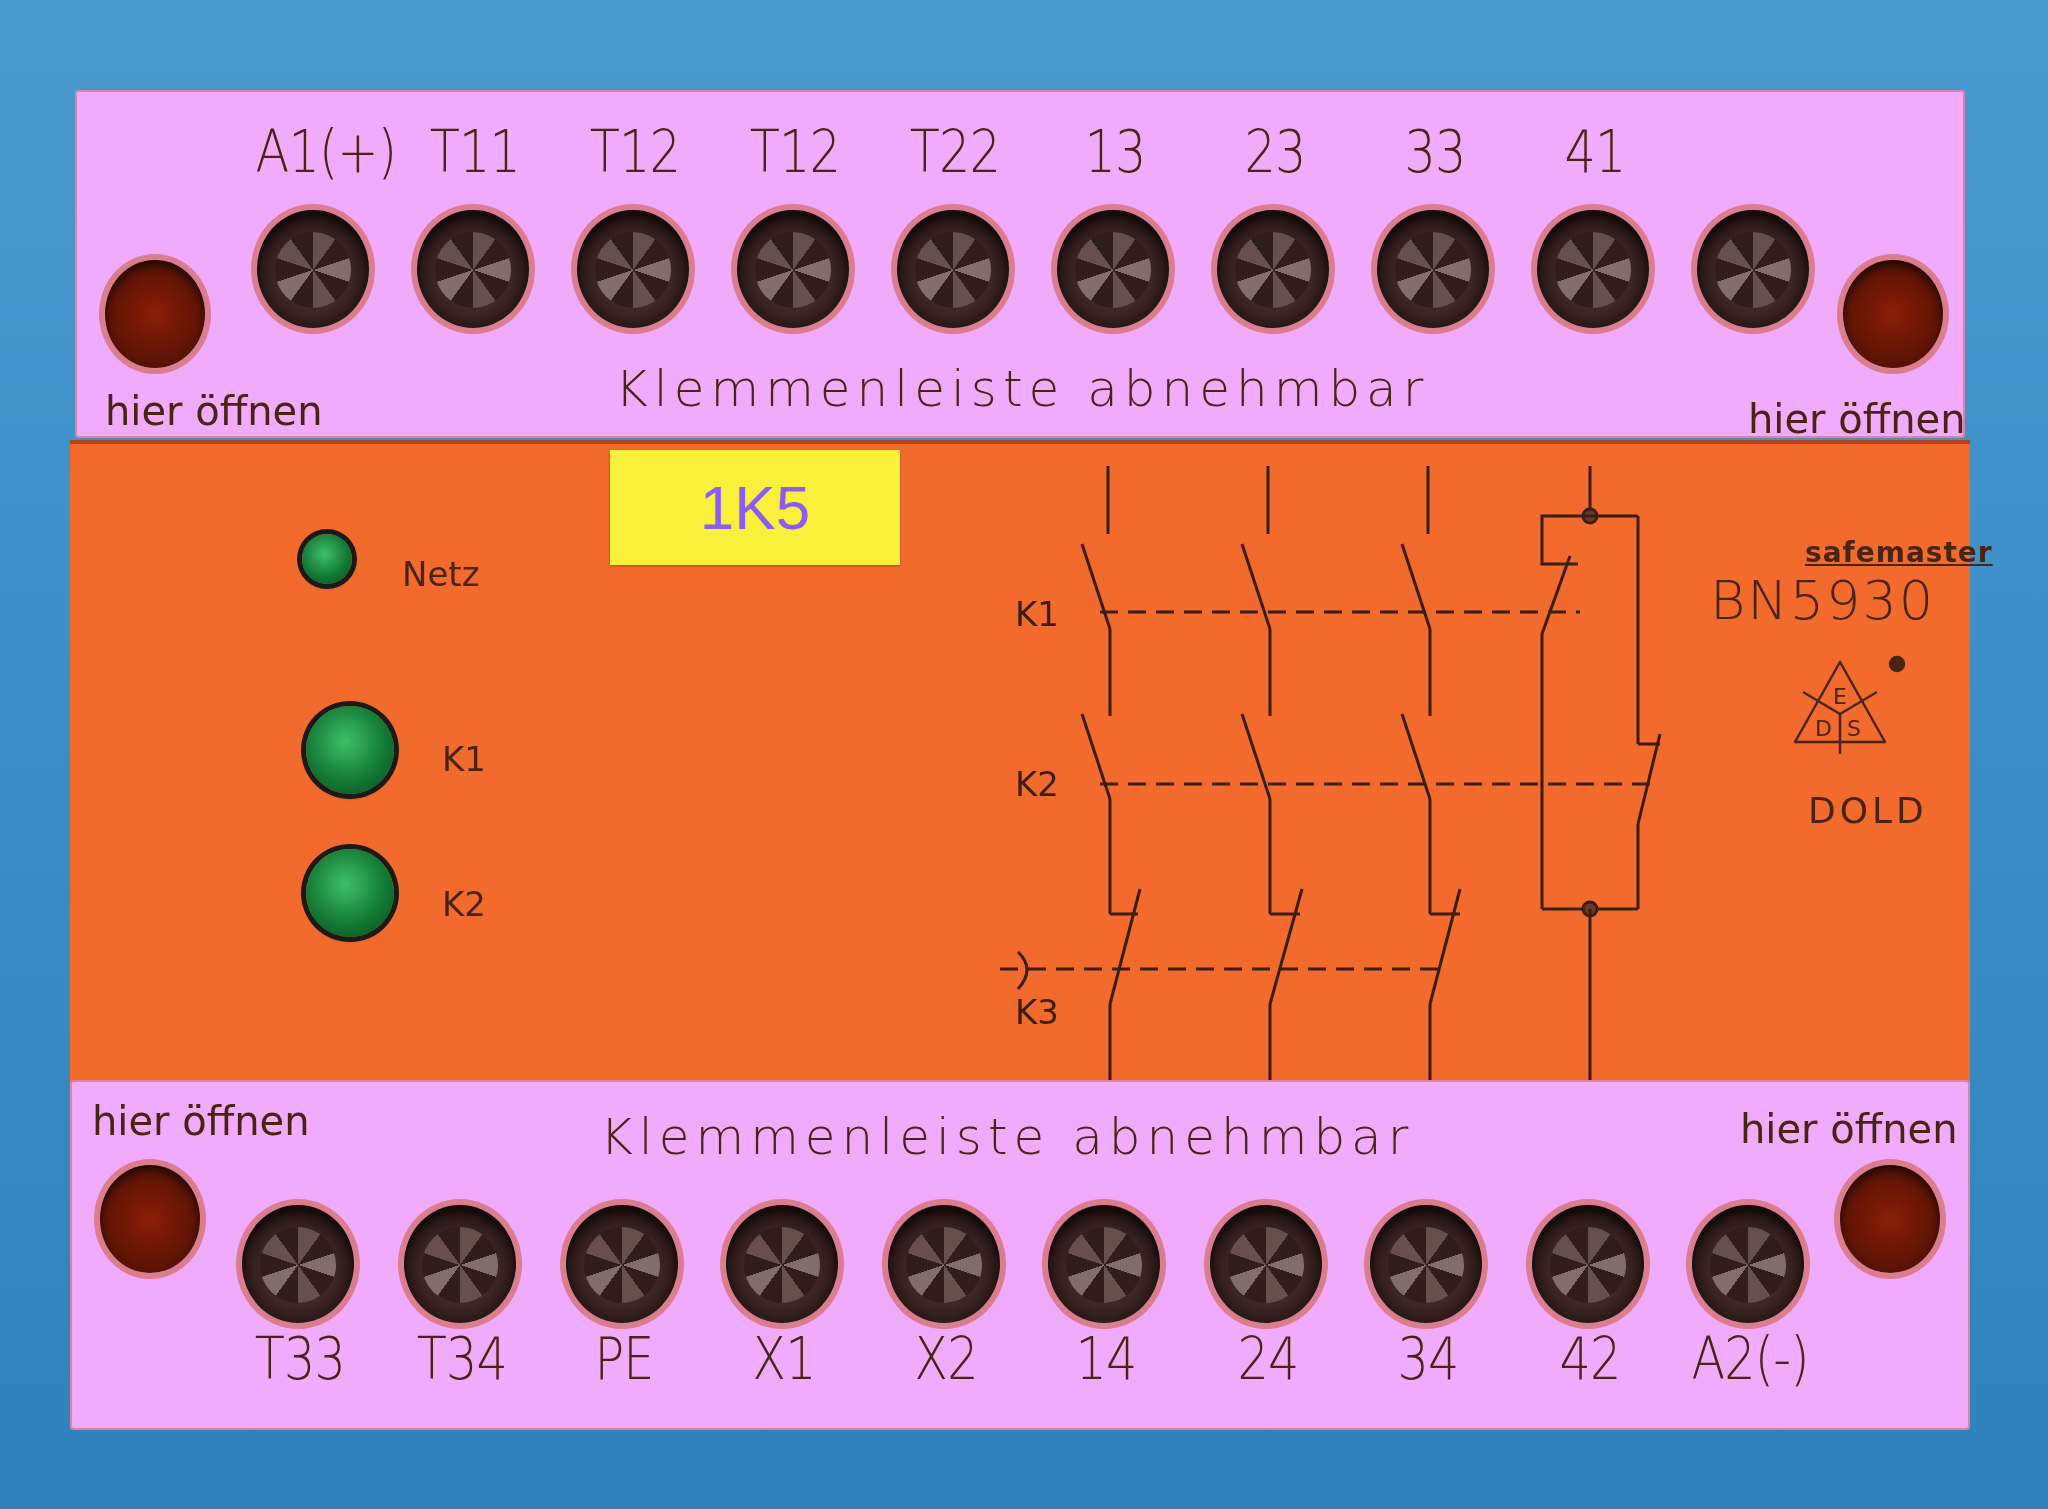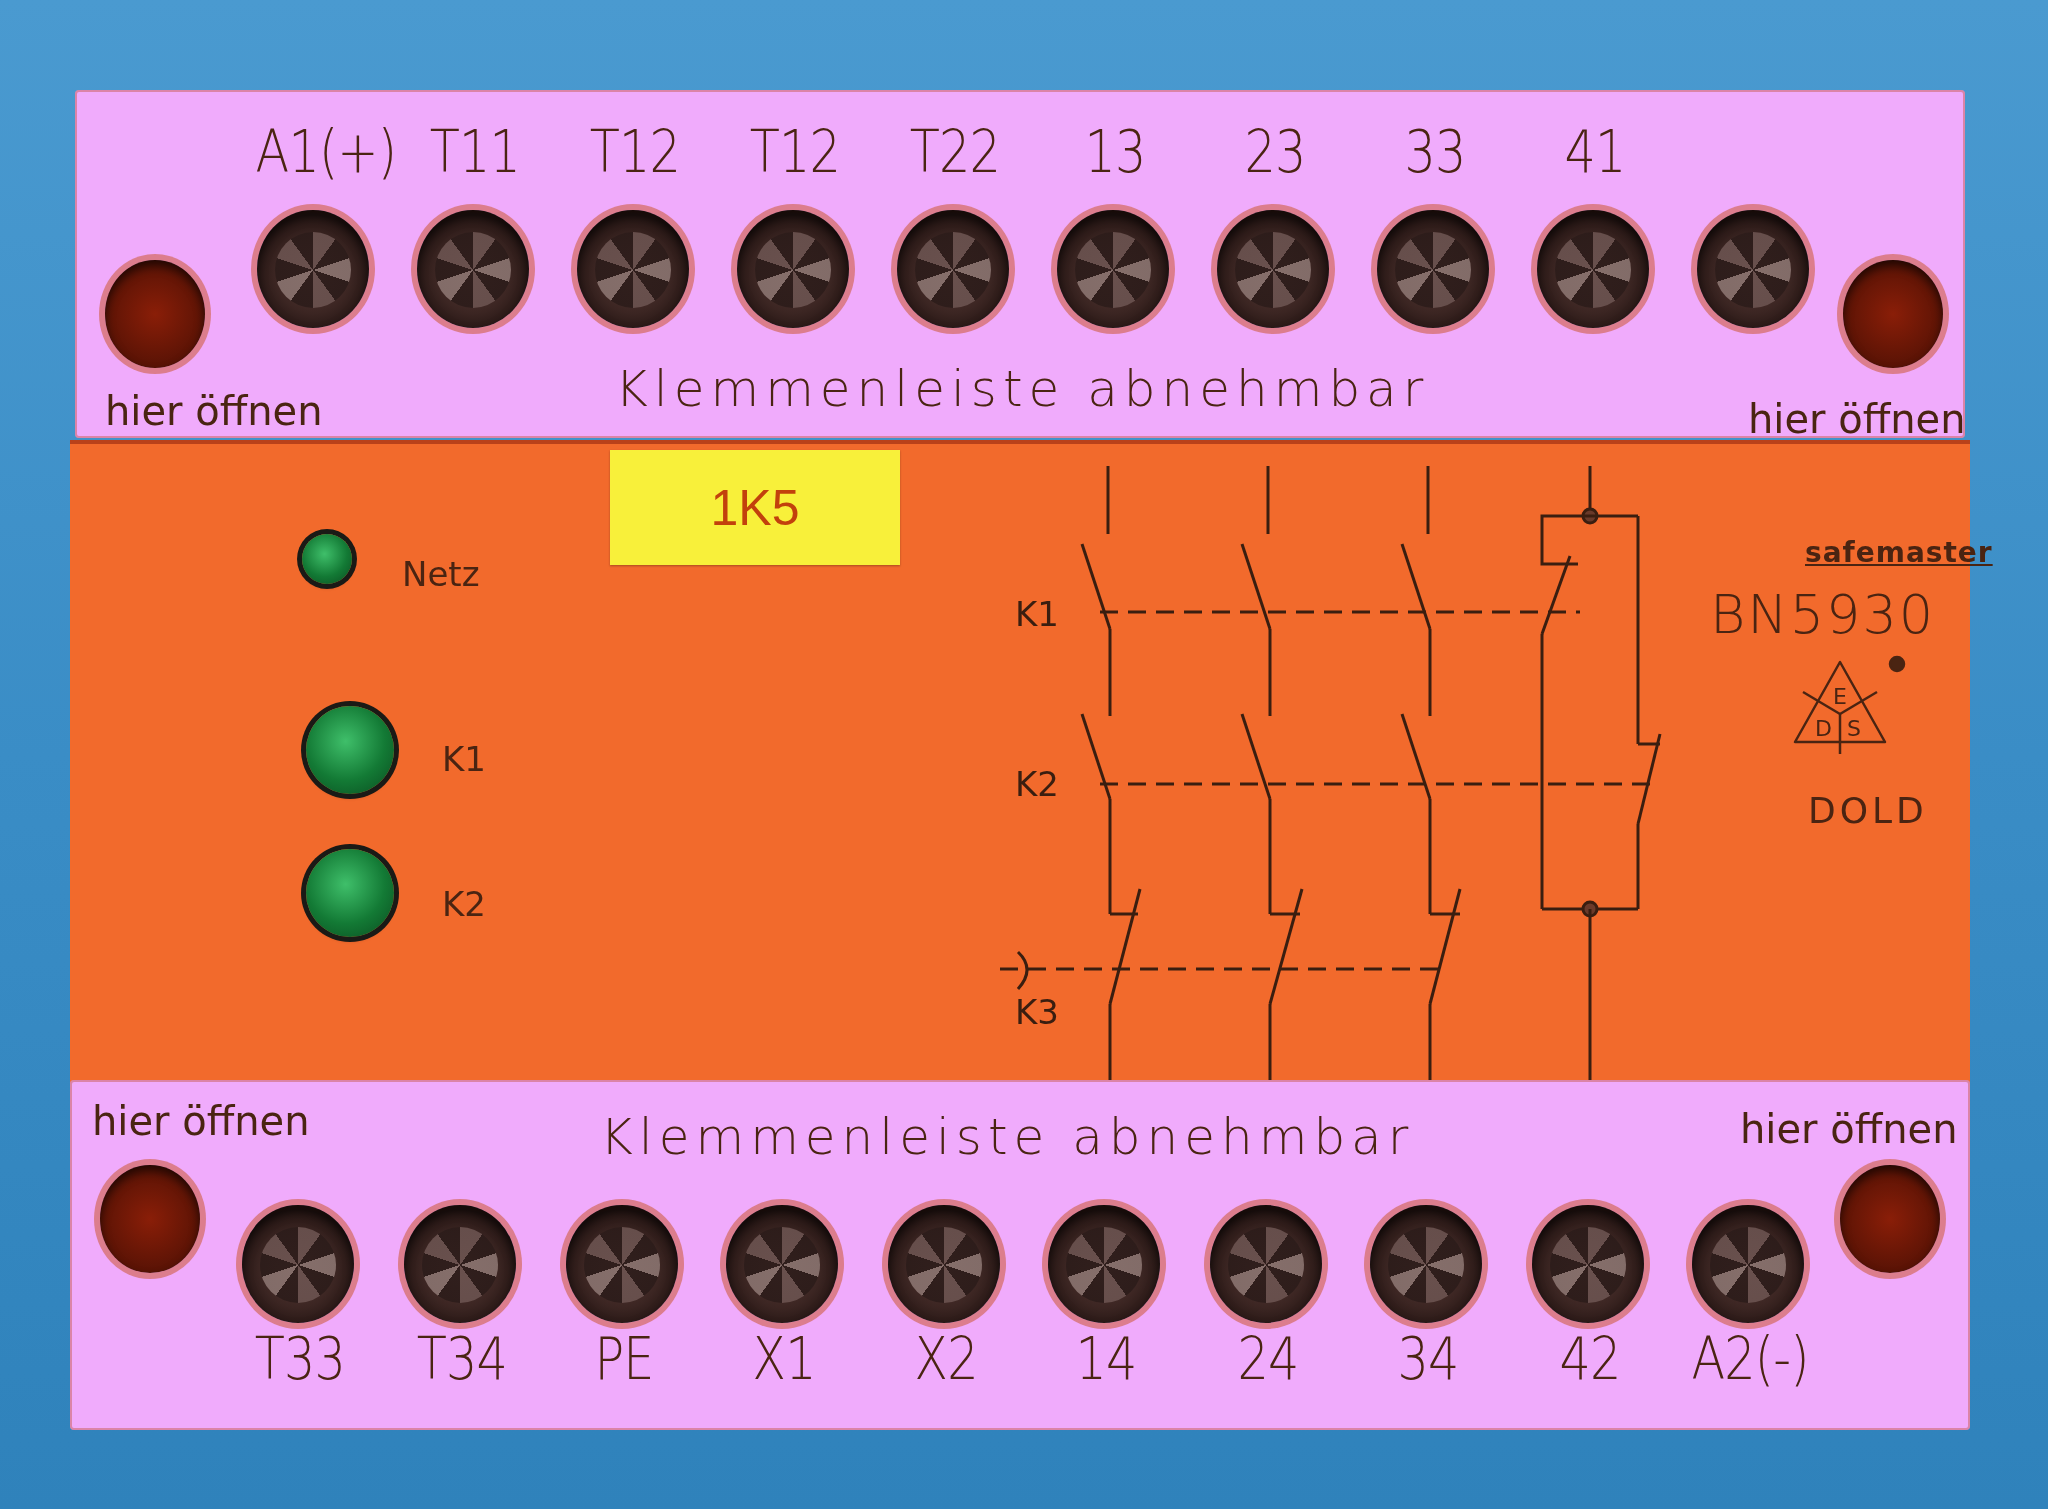--- a/index.html
+++ b/index.html
@@ -20,27 +20,27 @@
         background:radial-gradient(circle at 50% 55%,#5a3a36 0%,#3b2522 45%,#231412 70%,#7a2a10 100%);
         box-shadow:inset 0 6px 10px rgba(0,0,0,.6),0 0 0 6px rgba(200,80,30,.5);}
   .hole .screw{position:absolute;left:18px;top:22px;width:76px;height:76px;border-radius:50%;
         background:conic-gradient(#6b5350 0 10%,#2c1c1a 10% 20%,#8a7470 20% 30%,#2c1c1a 30% 40%,#6b5350 40% 50%,#2c1c1a 50% 60%,#8a7470 60% 70%,#2c1c1a 70% 80%,#6b5350 80% 90%,#2c1c1a 90% 100%);
         opacity:.9;}
   .hole.open{width:100px;height:108px;background:radial-gradient(circle at 50% 50%,#8a1e08 0%,#5a1305 70%,#3a0c03 100%);}
   .hint{font-size:40px;font-weight:400;}
   .klem{font-size:50px;letter-spacing:6px;font-weight:300;}
   .tag{position:absolute;left:540px;top:365px;width:290px;height:115px;background:#f8f03a;
        box-shadow:0 1px 2px rgba(0,0,0,.3);display:flex;align-items:center;justify-content:center;}
-  .tag span{font-family:"Liberation Sans",sans-serif;font-size:50px;color:#c2410c;}
+  .tag span{font-family:"Liberation Sans",sans-serif;font-size:62px;color:#8b5cf6;}
   .led{position:absolute;border-radius:50%;
        background:radial-gradient(circle at 45% 40%,#3fbf6a 0%,#137a35 55%,#0a4a1f 100%);
        box-shadow:0 0 0 5px #1b1a16,0 3px 4px rgba(0,0,0,.4);}
   .led-label{font-size:34px;}
   .brand{font-size:28px;font-weight:700;letter-spacing:1px;text-decoration:underline;}
-  .model{font-size:54px;font-weight:300;letter-spacing:2px;margin-top:14px;}
+  .model{font-size:54px;font-weight:300;letter-spacing:2px;}
   .dold{font-size:36px;letter-spacing:4px;margin-top:28px;}
   svg{position:absolute;}
 </style>
 </head>
 <body>
 
 <div class="bg"></div>
 
 <div class="device">
 

